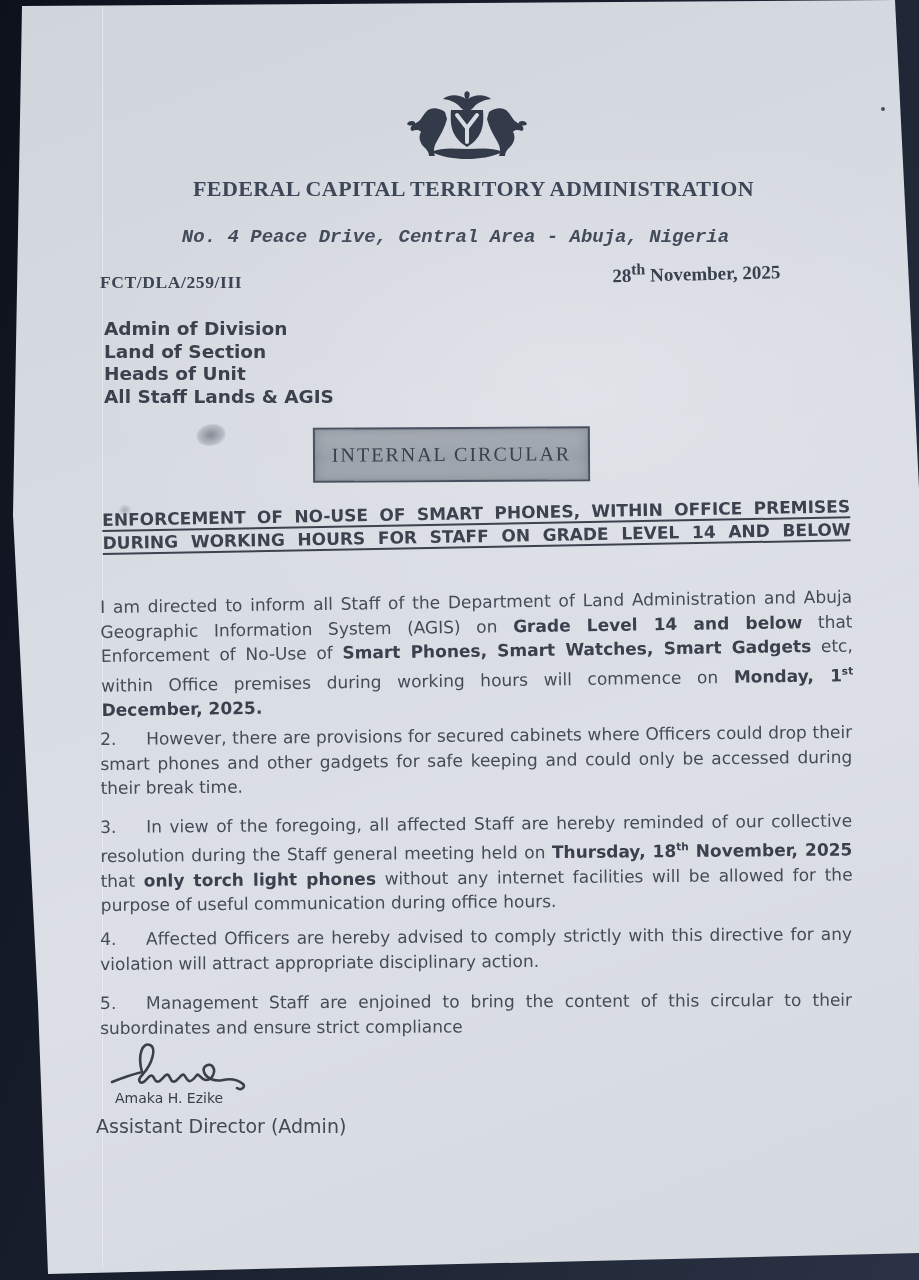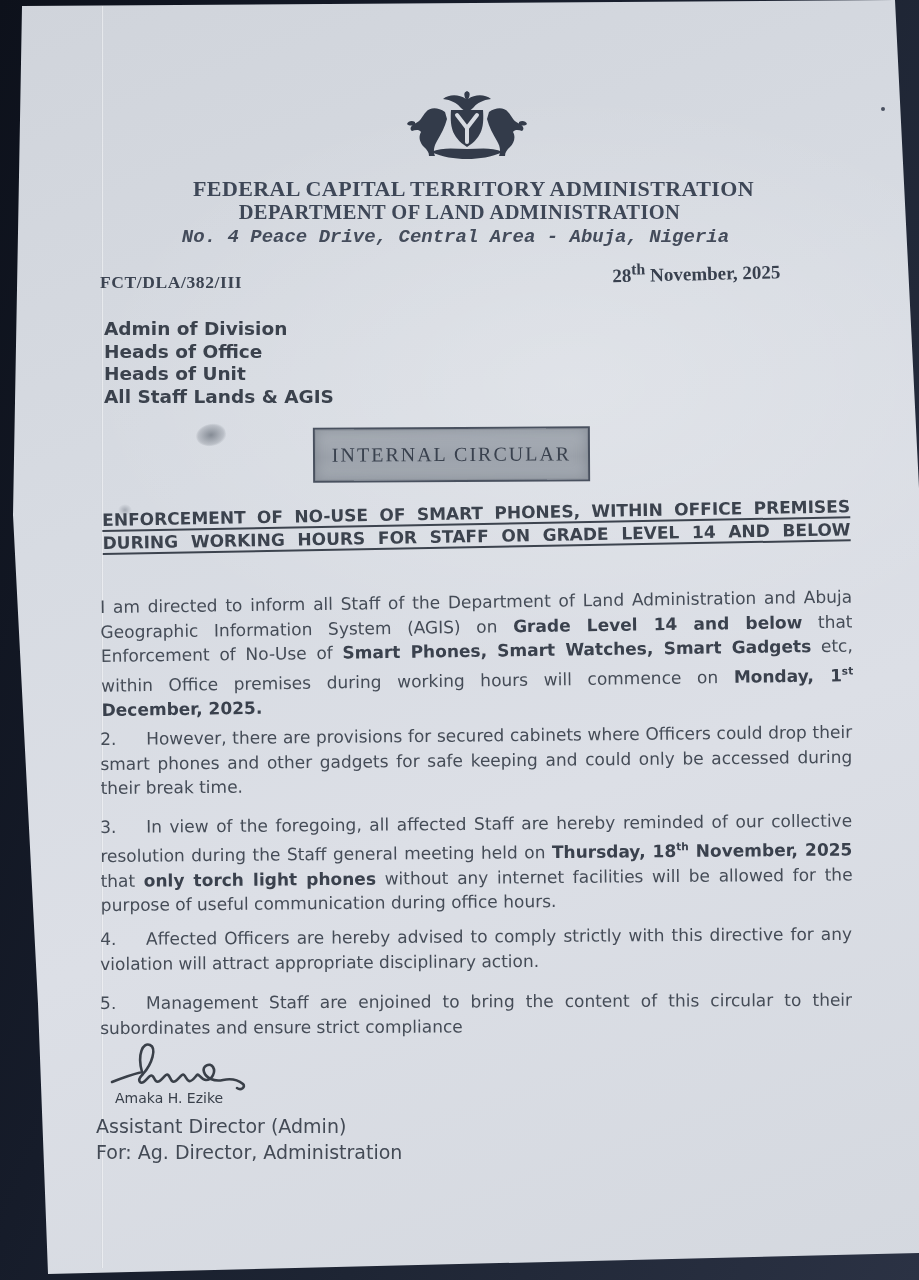--- a/index.html
+++ b/index.html
@@ -86,29 +86,28 @@
     </g>
 
     <g stroke="#d7dbe2" stroke-width="4" fill="none" stroke-linecap="round">
       <path d="M68 40 L68 54"></path>
         <path d="M68 40 L58 27"></path>
         <path d="M68 40 L78 27"></path>
     </g>
   </svg>
 
   <div id="org" class="abs serif">FEDERAL CAPITAL TERRITORY ADMINISTRATION</div>
-  <div id="dept" class="abs serif">DEPARTMENT OF LAND ADMINISTRATION</div>
   <div id="addr" class="abs serif">No. 4 Peace Drive, Central Area - Abuja, Nigeria</div>
 
-  <div id="ref" class="abs serif">FCT/DLA/382/III</div>
+  <div id="ref" class="abs serif">FCT/DLA/259/III</div>
   <div id="date" class="abs serif"><span>28</span><sup>th</sup><span> November, 2025</span></div>
 
   <div id="recipients" class="abs">
     <div>Admin of Division</div>
-    <div>Heads of Office</div>
+    <div>Land of Section</div>
     <div>Heads of Unit</div>
     <div>All Staff Lands &amp; AGIS</div>
   </div>
 
   <div id="banner" class="abs serif">INTERNAL CIRCULAR</div>
 
   <div id="subject" class="abs">
     <span class="sline">ENFORCEMENT OF NO-USE OF SMART PHONES, WITHIN OFFICE PREMISES</span>
     <span class="sline">DURING WORKING HOURS FOR STAFF ON GRADE LEVEL 14 AND BELOW</span>
   </div>
@@ -117,14 +116,13 @@
   <p id="p2" class="abs para"><span class="pnum">2.</span><span><span>However, there are provisions for secured cabinets where Officers could drop their smart phones and other gadgets for safe keeping and could only be accessed during their break time.</span></span></p>
   <p id="p3" class="abs para"><span class="pnum">3.</span><span><span>In view of the foregoing, all affected Staff are hereby reminded of our collective resolution during the Staff general meeting held on </span><span class="b">Thursday, 18</span><sup class="b">th</sup><span class="b"> November, 2025</span><span> that </span><span class="b">only torch light phones</span><span> without any internet facilities will be allowed for the purpose of useful communication during office hours.</span></span></p>
   <p id="p4" class="abs para"><span class="pnum">4.</span><span><span>Affected Officers are hereby advised to comply strictly with this directive for any violation will attract appropriate disciplinary action.</span></span></p>
   <p id="p5" class="abs para"><span class="pnum">5.</span><span><span>Management Staff are enjoined to bring the content of this circular to their subordinates and ensure strict compliance</span></span></p>
 
   <svg id="sig" class="abs" width="150" height="60" viewBox="0 0 150 60">
     <path d="M6 44 C16 40 28 36 36 34 C31 16 37 4 44 7 C51 10 46 26 37 36 C34 39 32 42 34 44 C37 47 41 40 44 38 C47 36 48 41 50 43 C53 46 57 39 60 37 C63 35 64 41 66 43 C69 46 73 39 76 37 C79 35 80 42 83 43 C86 44 89 39 91 37 C93 35 95 42 100 42 C106 42 110 34 107 29 C104 24 96 28 98 34 C100 40 108 44 117 42 C126 40 132 42 137 46 C140 49 135 53 131 50" fill="none" stroke="#3a4049" stroke-width="2.6" stroke-linecap="round"></path>
   </svg>
   <div id="sname" class="abs">Amaka H. Ezike</div>
   <div id="stitle" class="abs">Assistant Director (Admin)</div>
-  <div id="sfor" class="abs">For: Ag. Director, Administration</div>
 </div>
 
 </body></html>

